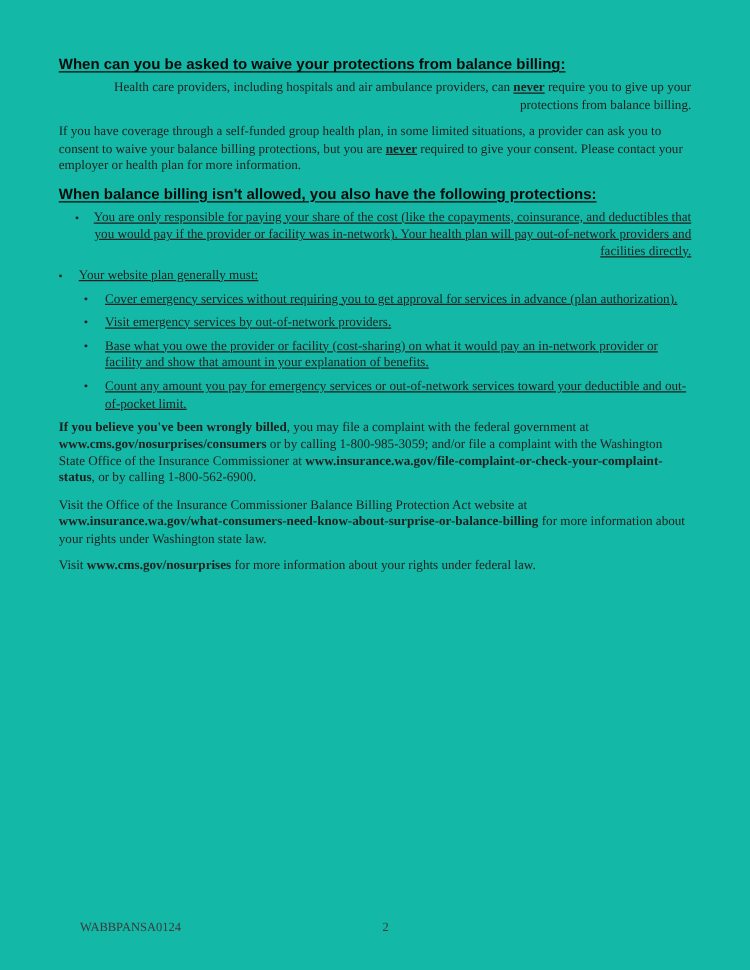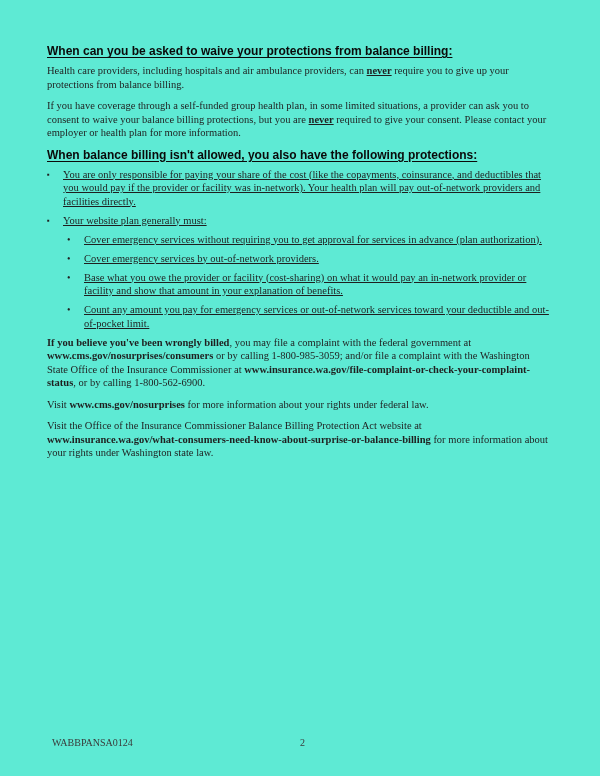--- a/index.html
+++ b/index.html
@@ -4,21 +4,21 @@
 <style>
   html, body {
     margin: 0;
     padding: 0;
     background: #ffffff;
   }
   .page {
     position: relative;
     width: 600px;
     height: 776px;
-    background: #5eead4;
+    background: #14b8a6;
     font-family: "Liberation Serif", serif;
     color: #1f1f1f;
     overflow: hidden;
     box-sizing: border-box;
   }
   .content {
     position: absolute;
     left: 47px;
     top: 44px;
     width: 506px;
@@ -28,20 +28,21 @@
     font-weight: bold;
     font-size: 12px;
     line-height: 15px;
     color: #0a0a0a;
     text-decoration: underline;
     text-underline-offset: 2px;
     margin: 0 0 5px 0;
   }
   .heading + * {
     margin-top: 0;
+    text-align: right;
   }
   .para, .bullet {
     font-size: 10.5px;
     line-height: 13.5px;
   }
   .para {
     margin: 0 0 8px 0;
   }
   .para + .heading,
   .bullet + .heading {
@@ -73,21 +74,21 @@
     text-decoration: underline;
   }
   .bold {
     font-weight: bold;
   }
   .underline {
     text-decoration: underline;
   }
   .footer {
     position: absolute;
-    left: 52px;
+    left: 64px;
     right: 47px;
     top: 737px;
     display: flex;
     align-items: baseline;
     font-size: 10px;
     color: #3a3a3a;
   }
   .footer .f-left  { flex: 1 1 0; text-align: left; }
   .footer .f-mid   { flex: 0 0 auto; }
   .footer .f-right { flex: 1 1 0; }
@@ -108,32 +109,32 @@
       <div class="bullet level1">
         <span class="marker">▪</span>
         <span class="btext"><span>Your website plan generally must:</span></span>
       </div>
       <div class="bullet level2">
         <span class="marker">•</span>
         <span class="btext"><span>Cover emergency services without requiring you to get approval for services in advance (plan authorization).</span></span>
       </div>
       <div class="bullet level2">
         <span class="marker">•</span>
-        <span class="btext"><span>Cover emergency services by out-of-network providers.</span></span>
+        <span class="btext"><span>Visit emergency services by out-of-network providers.</span></span>
       </div>
       <div class="bullet level2">
         <span class="marker">•</span>
         <span class="btext"><span>Base what you owe the provider or facility (cost-sharing) on what it would pay an in-network provider or facility and show that amount in your explanation of benefits.</span></span>
       </div>
       <div class="bullet level2">
         <span class="marker">•</span>
         <span class="btext"><span>Count any amount you pay for emergency services or out-of-network services toward your deductible and out-of-pocket limit.</span></span>
       </div>
       <div class="para"><span class="bold">If you believe you've been wrongly billed</span><span>, you may file a complaint with the federal government at </span><span class="bold">www.cms.gov/nosurprises/consumers</span><span> or by calling 1-800-985-3059; and/or file a complaint with the Washington State Office of the Insurance Commissioner at </span><span class="bold">www.insurance.wa.gov/file-complaint-or-check-your-complaint-status</span><span>, or by calling 1-800-562-6900.</span></div>
+      <div class="para"><span>Visit the Office of the Insurance Commissioner Balance Billing Protection Act website at </span><span class="bold">www.insurance.wa.gov/what-consumers-need-know-about-surprise-or-balance-billing</span><span> for more information about your rights under Washington state law.</span></div>
       <div class="para"><span>Visit </span><span class="bold">www.cms.gov/nosurprises</span><span> for more information about your rights under federal law.</span></div>
-      <div class="para"><span>Visit the Office of the Insurance Commissioner Balance Billing Protection Act website at </span><span class="bold">www.insurance.wa.gov/what-consumers-need-know-about-surprise-or-balance-billing</span><span> for more information about your rights under Washington state law.</span></div>
     </div>
   <div class="footer">
     <span class="f-left">WABBPANSA0124</span>
     <span class="f-mid">2</span>
     <span class="f-right"></span>
   </div>
 </div>
 
 </body></html>

